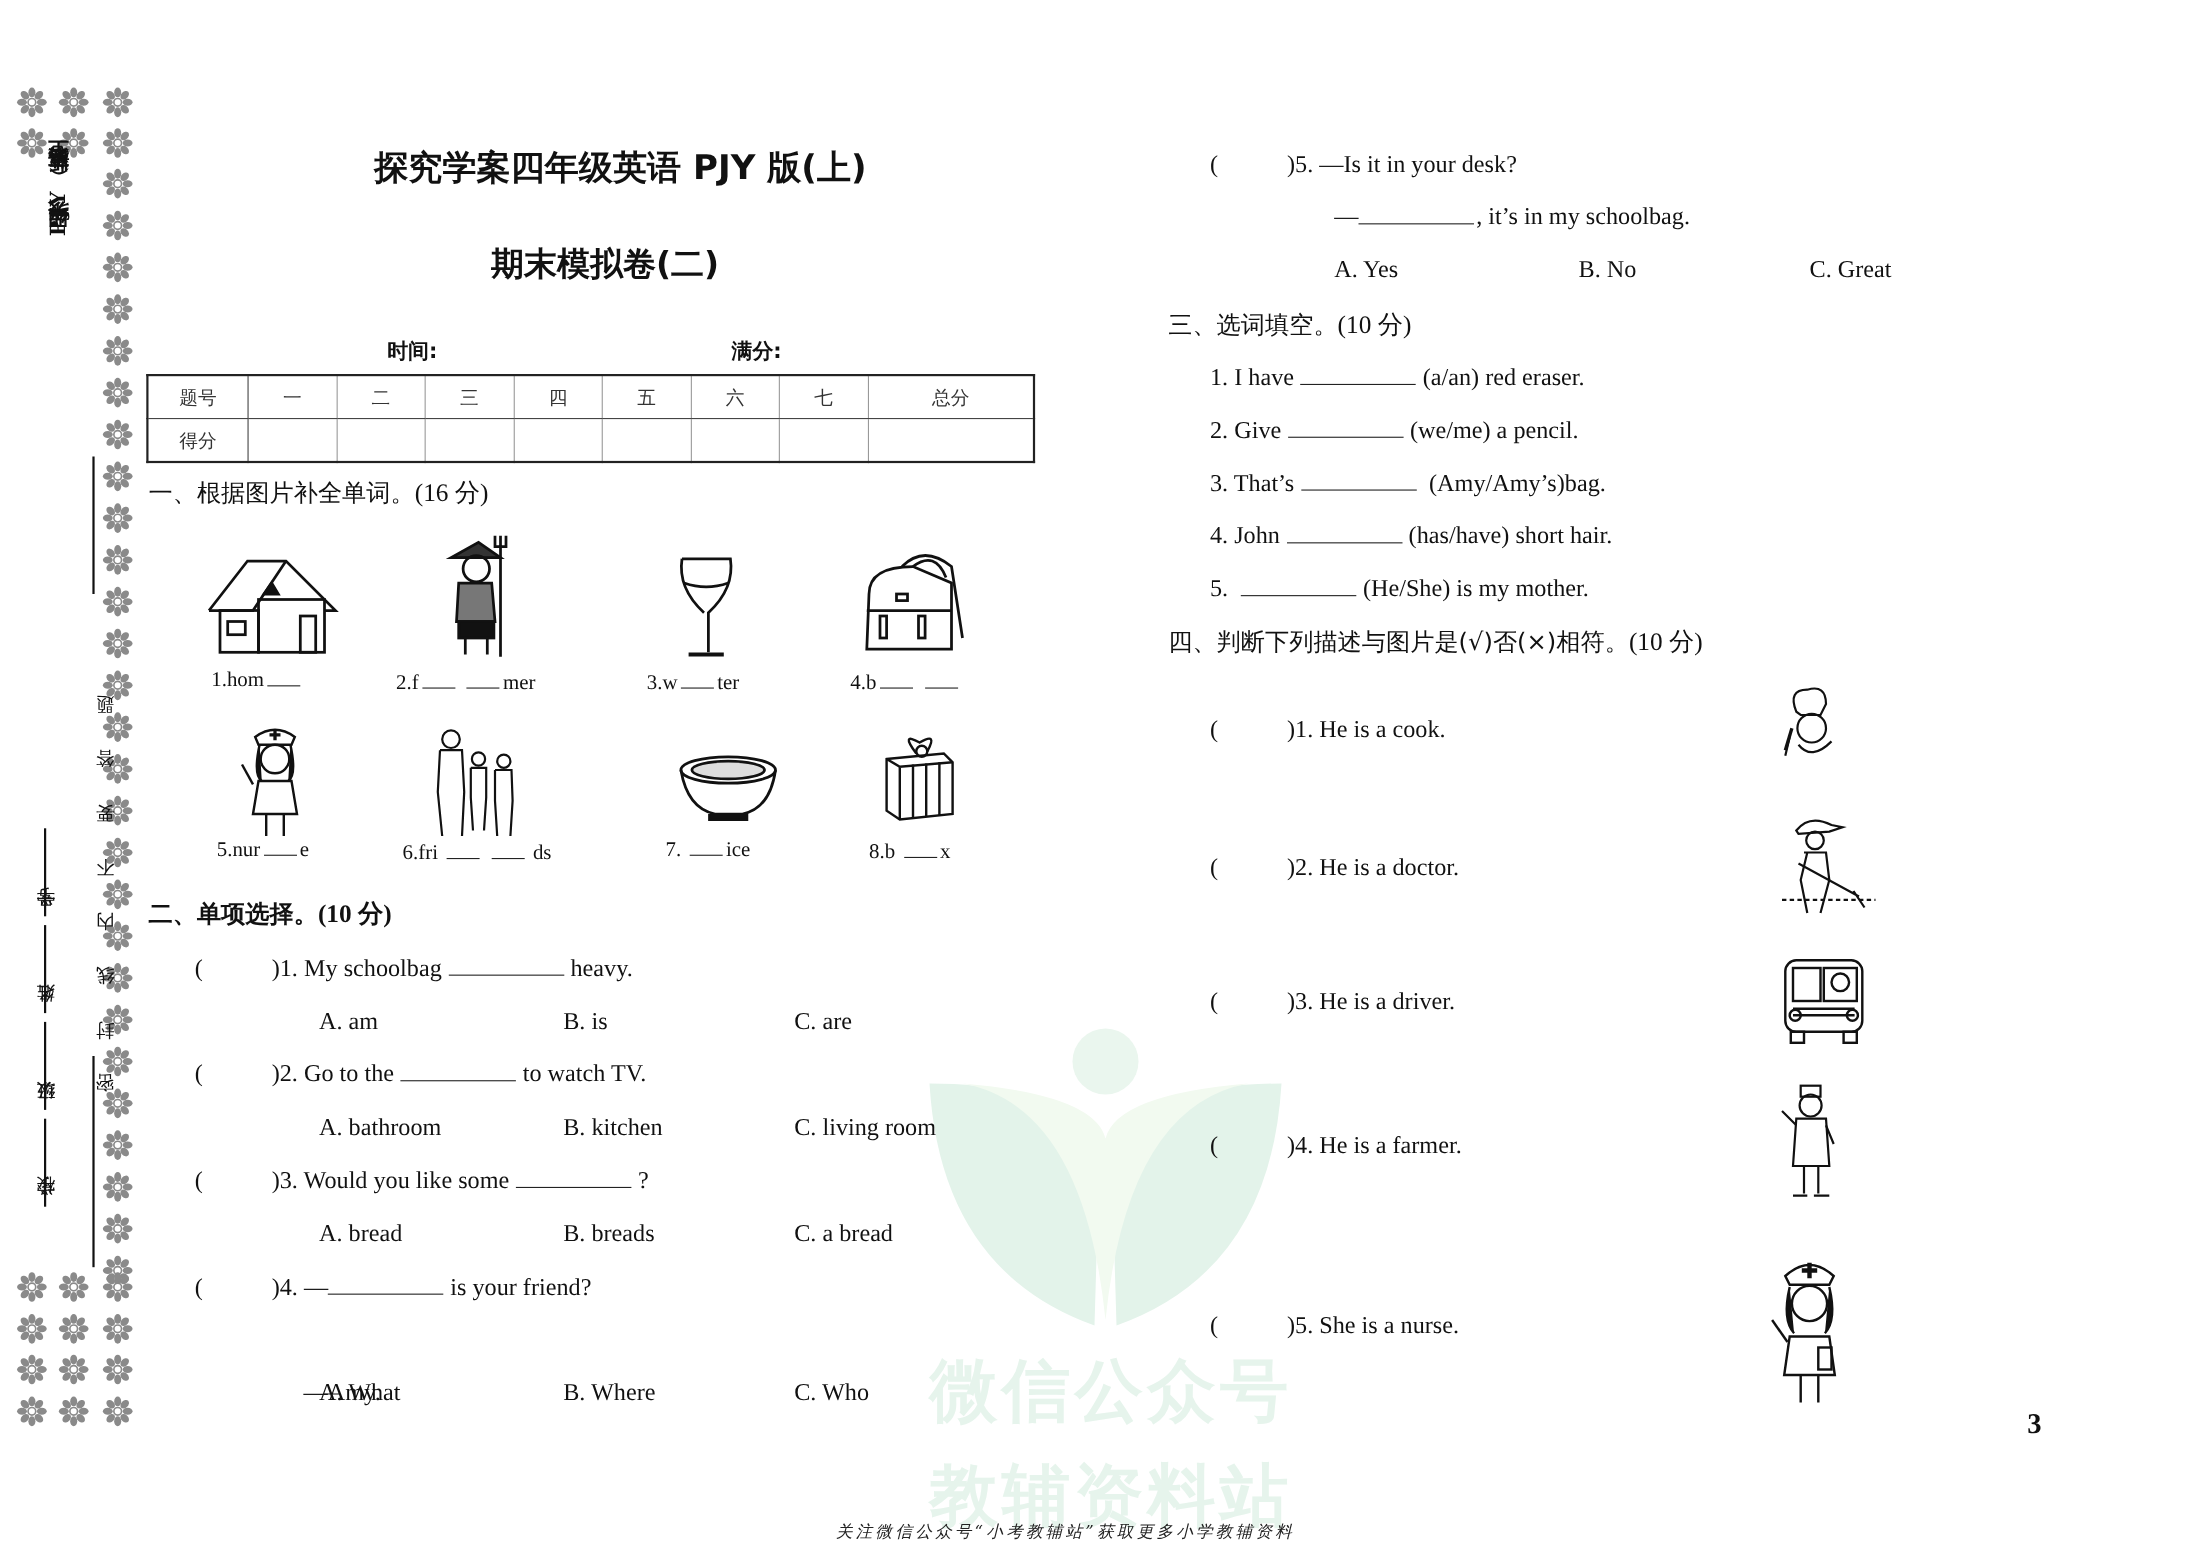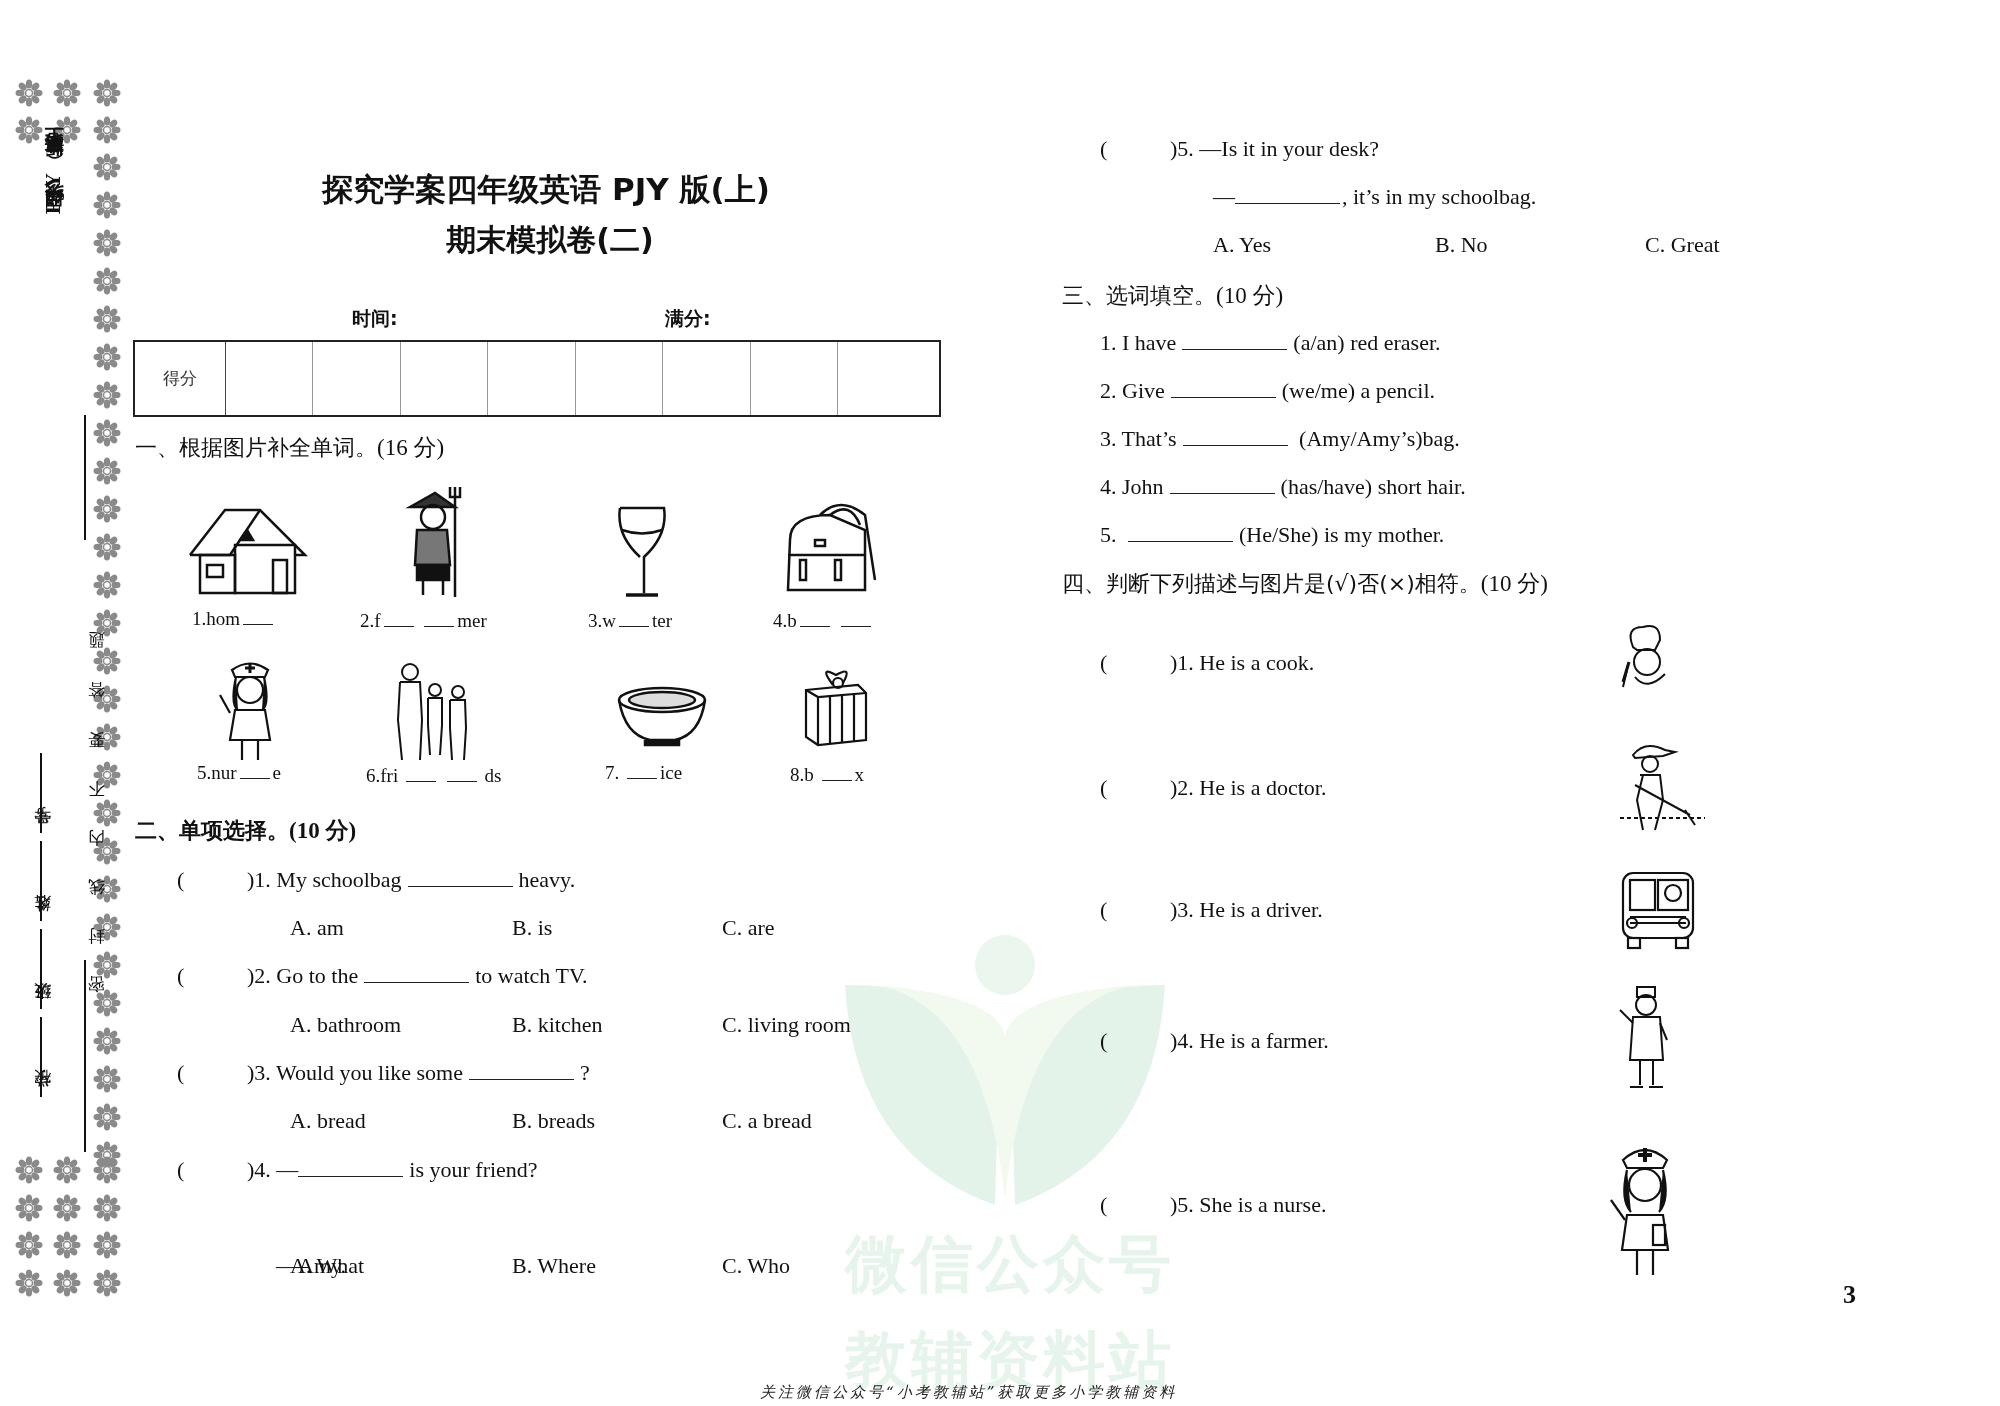--- a/index.html
+++ b/index.html
@@ -29,21 +29,21 @@
     }
     .side-field .fl { display: inline-block; }
     .side-field .ul { display: inline-block; width: 2px; background: #111; margin: 4px 0; }
 
     .seal-text {
       position: absolute; left: 84px; writing-mode: vertical-rl; transform: rotate(180deg);
       font-family: "DejaVu Sans", sans-serif; font-size: 17px; color: #111;
     }
 
     
-    .title1 { left: 296px; top: 132px; width: 500px; text-align: center; font-size: 31px; font-weight: bold; margin-top: 37px; }
+    .title1 { left: 314px; top: 132px; width: 500px; text-align: center; font-size: 31px; font-weight: bold; }
     .title2 { left: 300px; top: 220px; width: 500px; text-align: center; font-size: 30px; font-weight: bold; }
     .meta { top: 306px; font-size: 19px; font-weight: bold; padding-left: 15px; }
 
     table.score {
       position: absolute; left: 133px; top: 340px; width: 808px; height: 77px;
       border-collapse: collapse; border: 2px solid #222;
       font-family: "DejaVu Sans", sans-serif; font-size: 17px; color: #333;
     }
     table.score td { border: 1px solid #999; text-align: center; vertical-align: middle; height: 36px; }
     table.score tr:first-child td { border-bottom: 1px solid #444; }
@@ -777,20 +777,31 @@
 <div class="watermark wm-text" style="left:845px; top:1222px; font-size:62px;">微信公众号</div>
 <div class="watermark wm-text" style="left:845px; top:1318px; font-size:62px;">教辅资料站</div>
 
 <div class="abs title1 cjk">探究学案四年级英语 PJY 版(上)</div>
 <div class="abs title2 cjk">期末模拟卷(二)</div>
 <div class="abs meta cjk" style="left:337px;">时间:</div>
 <div class="abs meta cjk" style="left:650px;">满分:</div>
 
 <table class="score">
   <tbody>
+      <tr>
+    <td>题号</td>
+    <td>一</td>
+    <td>二</td>
+    <td>三</td>
+    <td>四</td>
+    <td>五</td>
+    <td>六</td>
+    <td>七</td>
+    <td>总分</td>
+  </tr>
   <tr>
     <td>得分</td>
     <td></td>
     <td></td>
     <td></td>
     <td></td>
     <td></td>
     <td></td>
     <td></td>
     <td></td>

